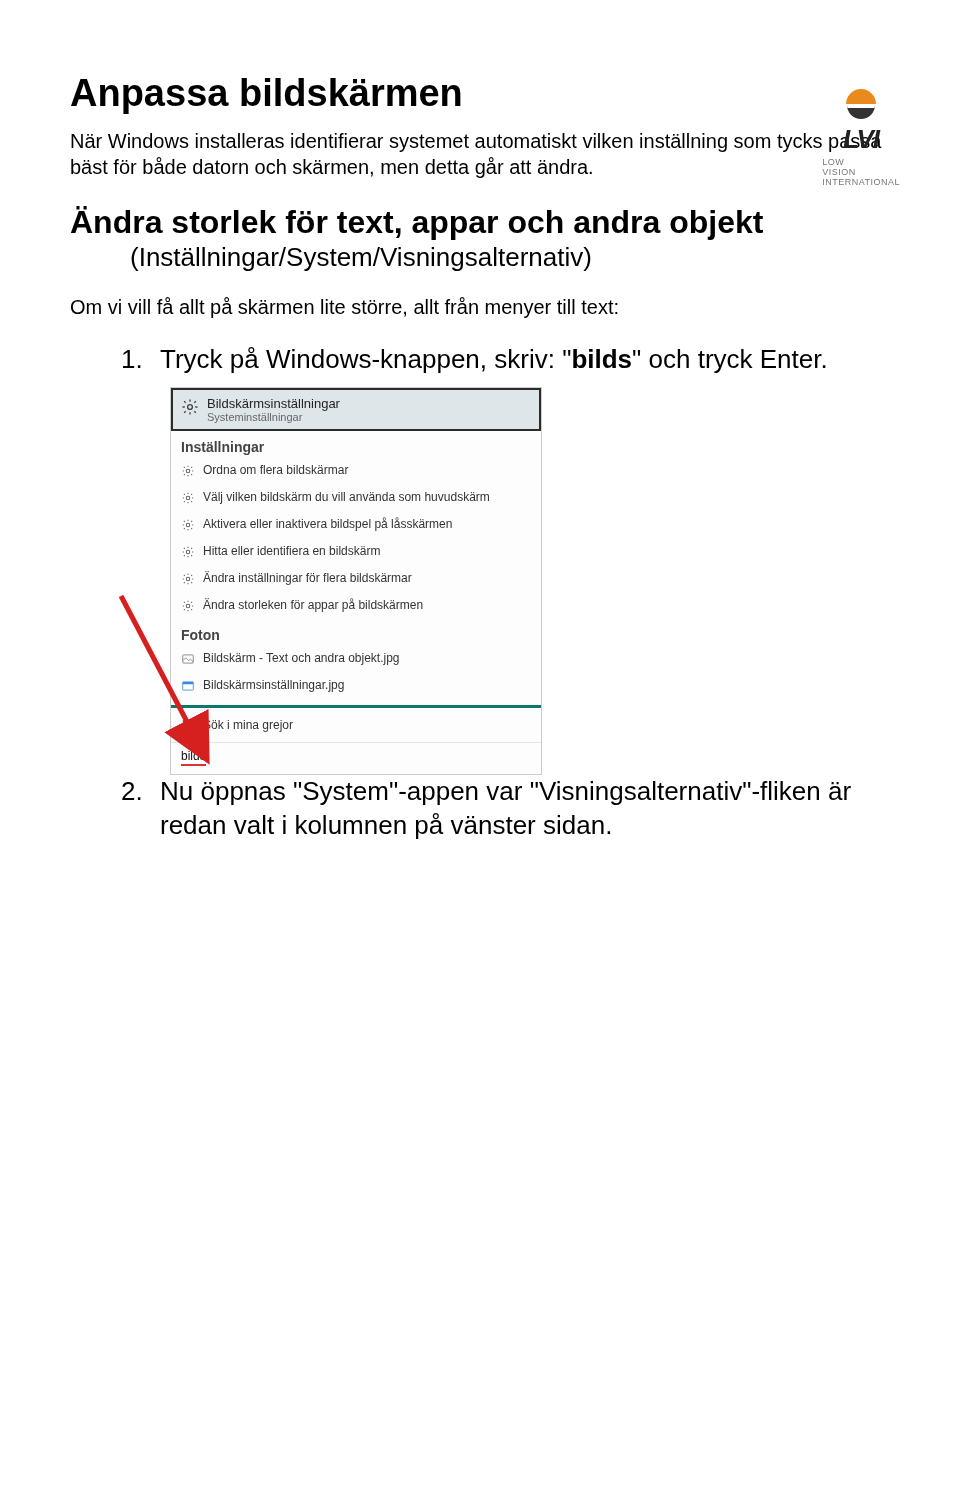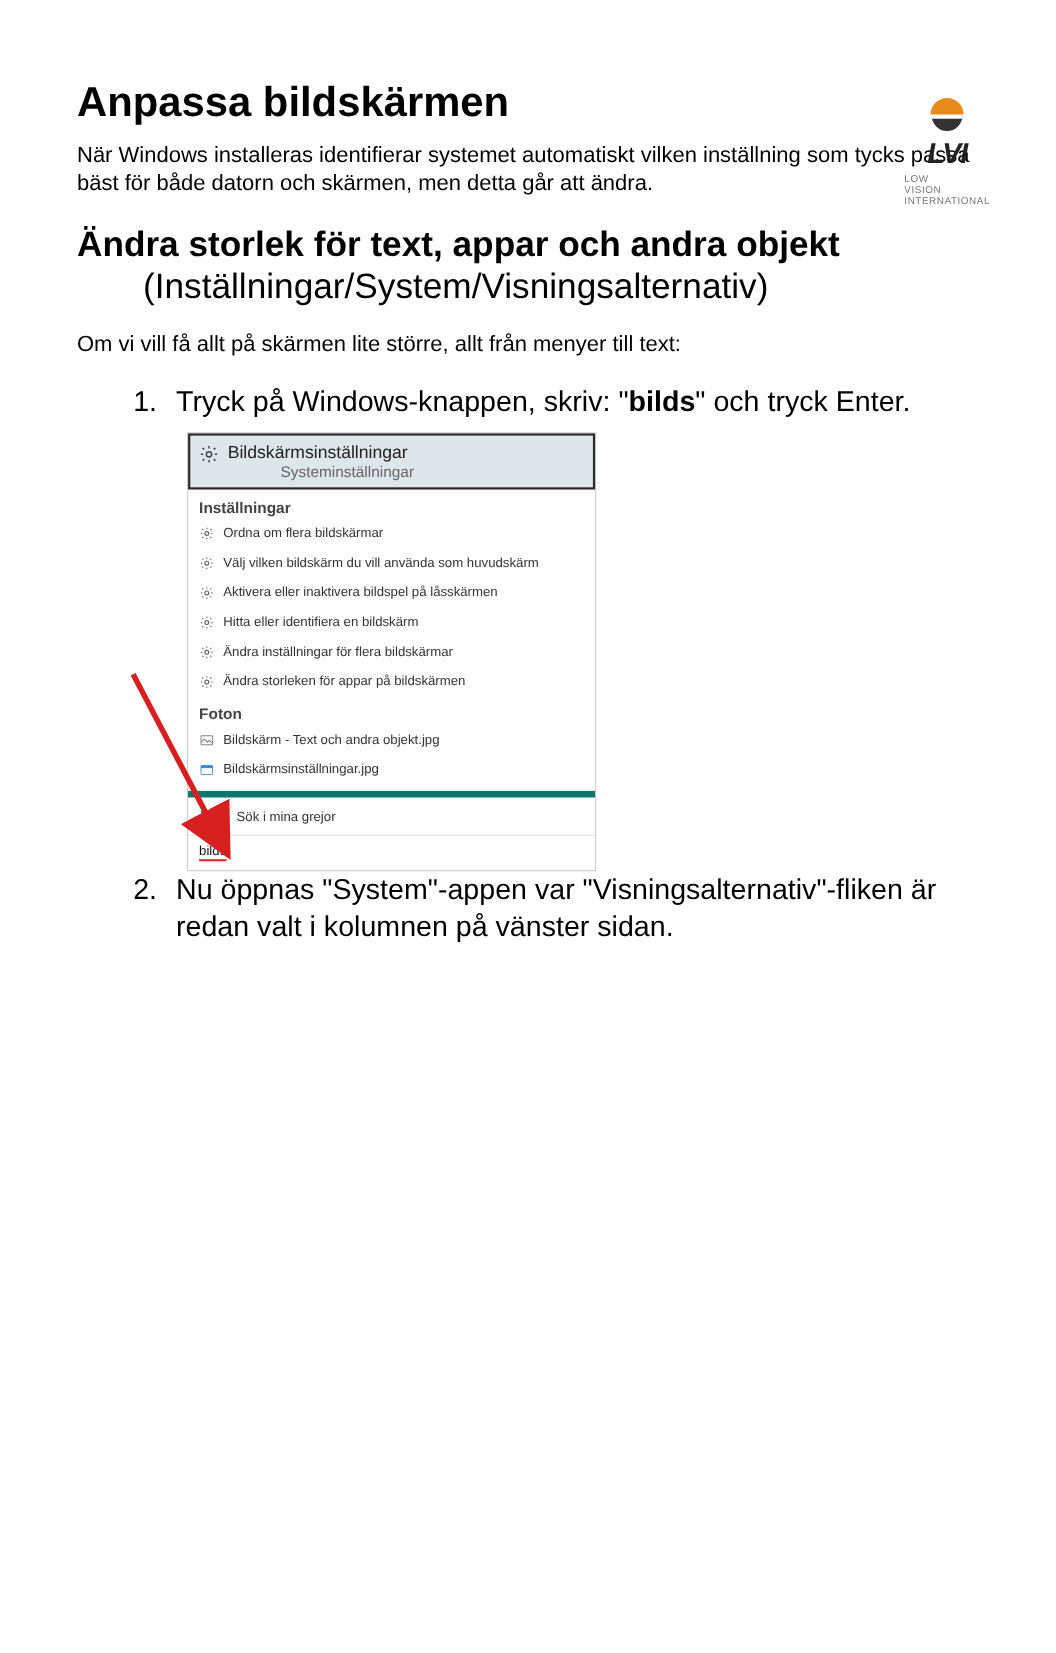--- a/index.html
+++ b/index.html
@@ -54,21 +54,21 @@
     line-height: 1.28;
     margin: 0 0 22px 0;
   }
   h2.subtitle {
     font-size: 32px;
     font-weight: 700;
     margin: 14px 0 0 0;
     line-height: 1.25;
   }
   p.crumb {
-    font-size: 32px;
+    font-size: 26px;
     margin: 0 0 22px 60px;
   }
   ol.steps {
     font-size: 26px;
     line-height: 1.3;
     margin: 0 0 10px 0;
     padding-left: 80px;
   }
   ol.steps li {
     margin-bottom: 8px;
@@ -94,41 +94,41 @@
     border: 2px solid #2b2b2b;
     padding: 6px 8px;
     display: flex;
     align-items: flex-start;
     gap: 8px;
   }
   .shot .best .gear {
     flex-shrink: 0;
     margin-top: 2px;
   }
-  .shot .best .bt { font-weight: 400; font-size: 16px; color: #222; line-height: 1.2; }
-  .shot .best .bs { font-size: 14px; color: #666; margin-left: 48px; }
+  .shot .best .bt { font-weight: 400; font-size: 13px; color: #222; line-height: 1.2; }
+  .shot .best .bs { font-size: 11px; color: #666; }
   .shot .cat {
     font-weight: 600;
     font-size: 14px;
     color: #444;
     padding: 8px 10px 2px 10px;
   }
   .shot .row {
     display: flex;
     align-items: flex-end;
     gap: 8px;
     padding: 6px 10px;
     line-height: 1.25;
   }
   .shot .row-win {
     display: flex;
     align-items: center;
-    gap: 20px;
+    gap: 8px;
     padding: 10px 10px;
-    border-top: 6px solid #0f766e;
+    border-top: 3px solid #0f766e;
     margin-top: 6px;
   }
   .shot .search-box {
     border-top: 1px solid #e5e5e5;
     padding: 6px 10px 8px 10px;
   }
   .shot .query {
     font-size: 12px;
     color: #111;
     border-bottom: 2px solid #d33;

